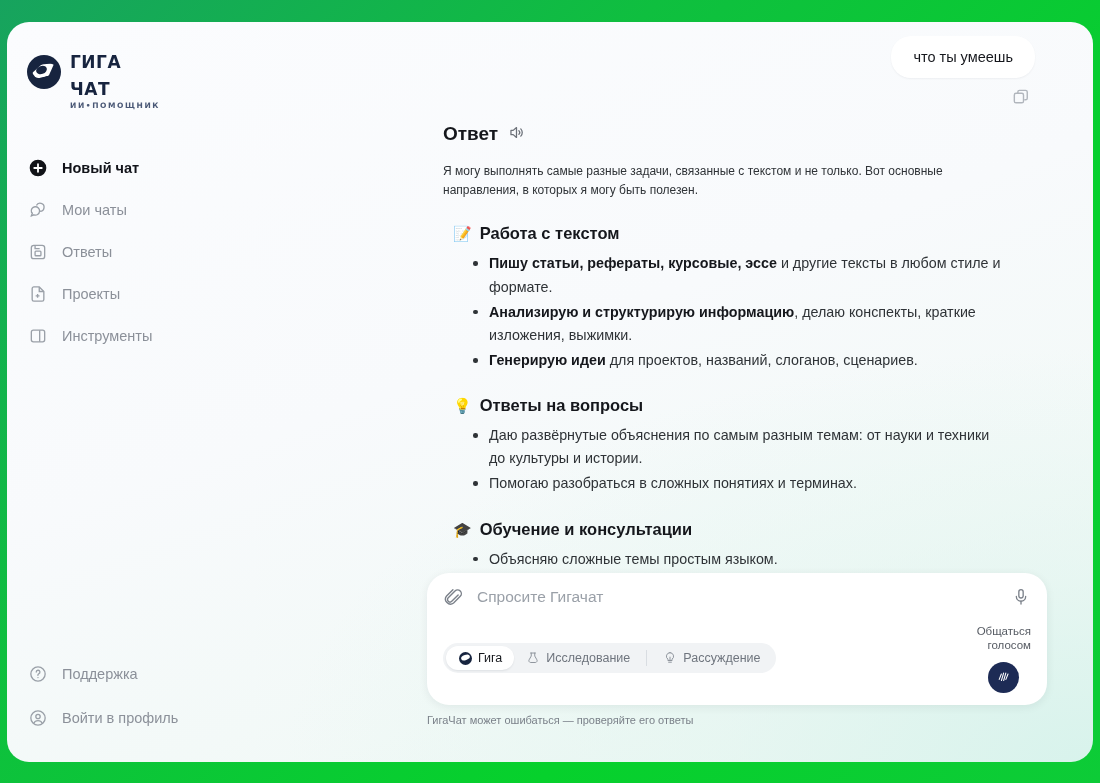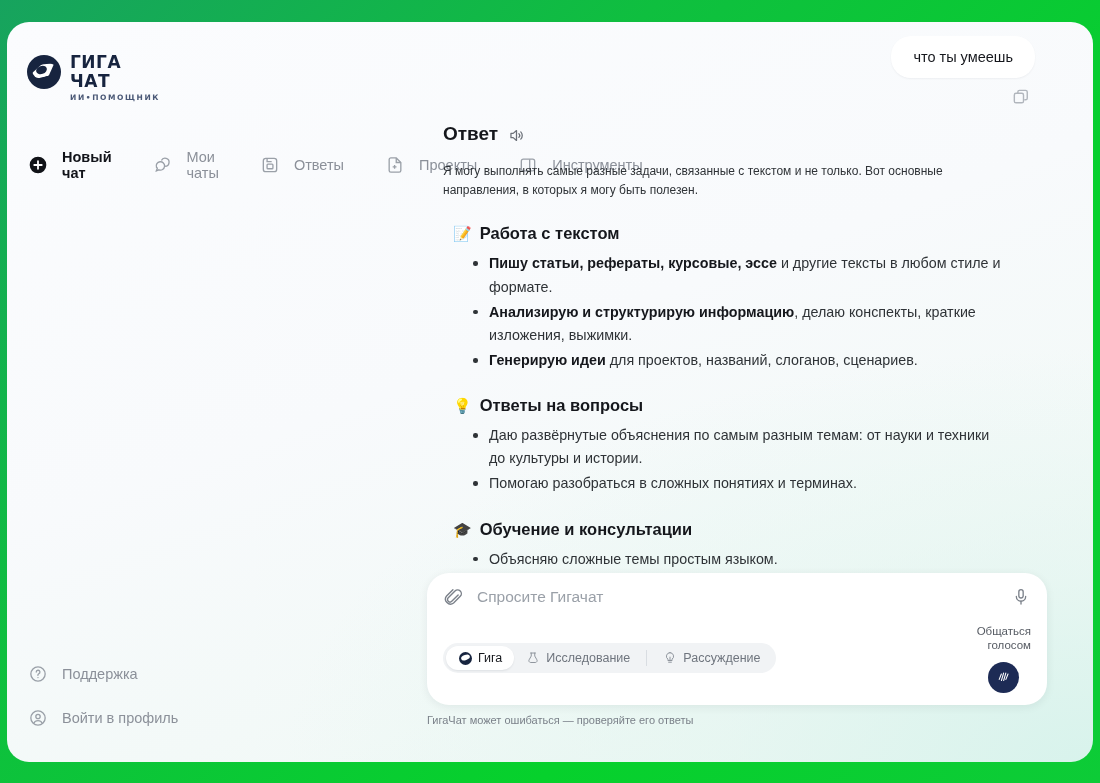--- a/index.html
+++ b/index.html
@@ -48,27 +48,27 @@
     content:""; position:absolute; left:9px; top:11px;
     width:11px; height:8px; border-radius:50%;
     background:#17243f;
     transform:rotate(-18deg);
   }
   .logo-text { display:flex; flex-direction:column; line-height:1; }
   .logo-line {
     font-weight:bold; font-size:17px; letter-spacing:0.5px;
     color:#17243f; font-family:"DejaVu Sans", sans-serif;
   }
-  .logo-line.l2 { margin-top:2px; }
+  .logo-line.l2 { margin-top:10px; }
   .logo-sub {
     margin-top:4px; font-size:7.5px; letter-spacing:1.6px;
     color:#4a5876; font-family:"DejaVu Sans", sans-serif; font-weight:bold;
   }
 
-  .nav { margin-top:38px; display:flex; }
+  .nav { margin-top:38px; display:flex; flex-direction:column; }
   .nav-item {
     display:flex; align-items:center; gap:13px;
     padding:10px 20px 10px 20px;
     font-size:14.5px; color:#8b9099;
     cursor:pointer;
   }
   .nav-item .ico { width:22px; height:22px; flex:none; display:flex; align-items:center; justify-content:center; }
   .nav-item.active { color:#12141a; font-weight:bold; }
   .nav-item.active .ico svg { stroke:none; }
 
@@ -89,21 +89,21 @@
     max-width:430px;
   }
   .copy-row { display:flex; justify-content:flex-end; padding:9px 62px 0 0; }
   .copy-btn { width:20px; height:20px; cursor:pointer; opacity:.75; }
 
   .answer {
     padding:16px 90px 0 16px;
     overflow:hidden;
   }
   .answer-head {
-    display:flex; align-items:flex-end; gap:9px;
+    display:flex; align-items:flex-start; gap:9px;
     font-size:19px; font-weight:bold; color:#15171c;
     margin-bottom:17px;
   }
   .spk { width:19px; height:19px; cursor:pointer; }
 
   .para { font-size:12px; line-height:1.62; color:#2f3337; max-width:570px; }
 
   .sec-head {
     display:flex; align-items:center; gap:8px;
     font-size:16.5px; font-weight:bold; color:#15171c;

